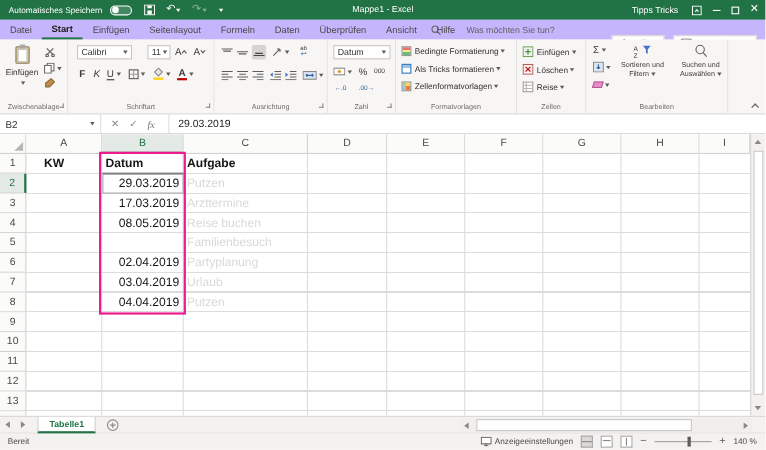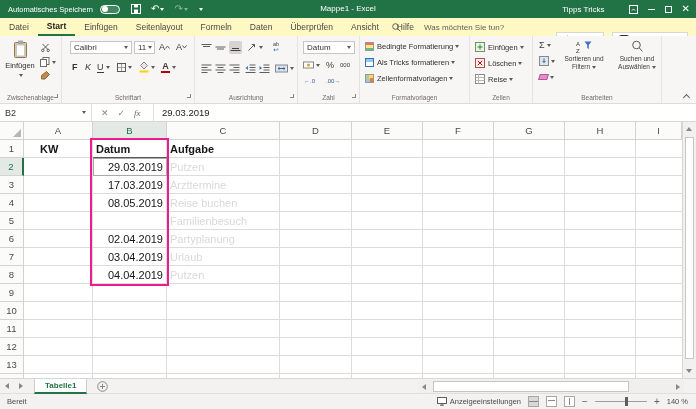--- a/index.html
+++ b/index.html
@@ -9,28 +9,28 @@
 
 .titlebar{height:18px;background:#217346;color:#fff;display:flex;align-items:center;position:relative}
 .qat{display:flex;align-items:center;padding-left:8px;gap:2px}
 .ts{font-size:7.5px;color:#fff;white-space:nowrap}
 .toggle{width:20px;height:9px;border:1px solid #fff;border-radius:5px;background:rgba(255,255,255,.15);display:inline-flex;align-items:center;padding:0 1px;margin:0 5px}
 .knob{width:6px;height:6px;border-radius:50%;background:#fff}
 .tbtn{display:inline-flex;align-items:center;justify-content:center;height:18px;padding:0 4px;color:#fff;font-size:10px;line-height:18px}
 .dim{opacity:.45}
 .ttitle{left:0;right:0;text-align:center;font-size:8px;color:#fff;line-height:18px;pointer-events:none}
 .tright{margin-left:auto;display:flex;align-items:center;gap:2px;padding-right:2px;position:relative;z-index:2}
-.uname{font-size:8px;margin-right:18px;white-space:nowrap}
+.uname{font-size:8px;margin-right:6px;white-space:nowrap}
 .mini{width:7px;border-top:1px solid #fff;display:inline-block}
 .rest{width:7px;height:7px;border:1px solid #fff;display:inline-block}
 .caret{display:inline-block;width:0;height:0;border-left:2.5px solid transparent;border-right:2.5px solid transparent;border-top:3px solid currentColor;vertical-align:middle;margin-left:2px}
 .caret.w{border-top-color:#fff;margin-left:1px}
 .caret.g{border-top-color:#5c5b58}
 
-.tabrow{height:18px;background:#fef9c3;display:flex;align-items:stretch;position:relative}
+.tabrow{height:18px;background:#c4b5fd;display:flex;align-items:stretch;position:relative}
 .tab{font-size:8.5px;color:#4a4846;padding:0 9px;display:flex;align-items:center;white-space:nowrap}
 .tab.active{font-weight:bold;color:#23221f;border-bottom:2px solid #217346}
 .search{left:392px;top:0;height:18px;display:flex;align-items:center;gap:23px;font-size:8px;color:#605e5c}
 .rbtns{right:8px;top:1px;height:28px;display:flex;gap:8px;align-items:flex-end}
 .pillbtn{height:15px;border:1px solid #d8d6d4;background:#fff;display:flex;align-items:center;gap:3px;font-size:8px;color:#323130;padding:0 6px;font-weight:bold}
 
 .ribbon{height:68px;background:#f8f6f4;position:relative;border-bottom:1px solid #dedcda}
 .rgroup{position:absolute;top:0;height:67px;border-right:1px solid #e5e3e1}
 .glabel{position:absolute;bottom:2px;left:0;right:0;text-align:center;font-size:6.5px;color:#6e6c69;white-space:nowrap}
 .launch{position:absolute;bottom:5px;right:3px;width:4px;height:4px;border-right:1px solid #8a8886;border-bottom:1px solid #8a8886}
@@ -208,21 +208,21 @@
     <span class="icbtn" style="left:41px;top:35px">
         <svg width="9" height="9">
           <path d="M5.5 0.5l3 3L4 8H0.5V4.5z" fill="#c08b4a" stroke="#8a6a3a"></path>
         </svg>
       </span>
     <div class="glabel">Zwischenablage</div>
     <span class="launch"></span>
   </div>
 
   <div class="rgroup" style="left:62px;width:133px">
-    <div class="combo" style="left:8px;top:5px;width:62px">
+    <div class="combo" style="left:8px;top:5px;width:50px">
         <span>Calibri</span>
         <span class="caret g"></span>
       </div>
     <div class="combo" style="left:72px;top:5px;width:21px">
         <span>11</span>
         <span class="caret g"></span>
       </div>
     <span class="icbtn fk" style="left:97px;top:6px">
         <span>A</span>
         <svg width="5" height="4">

